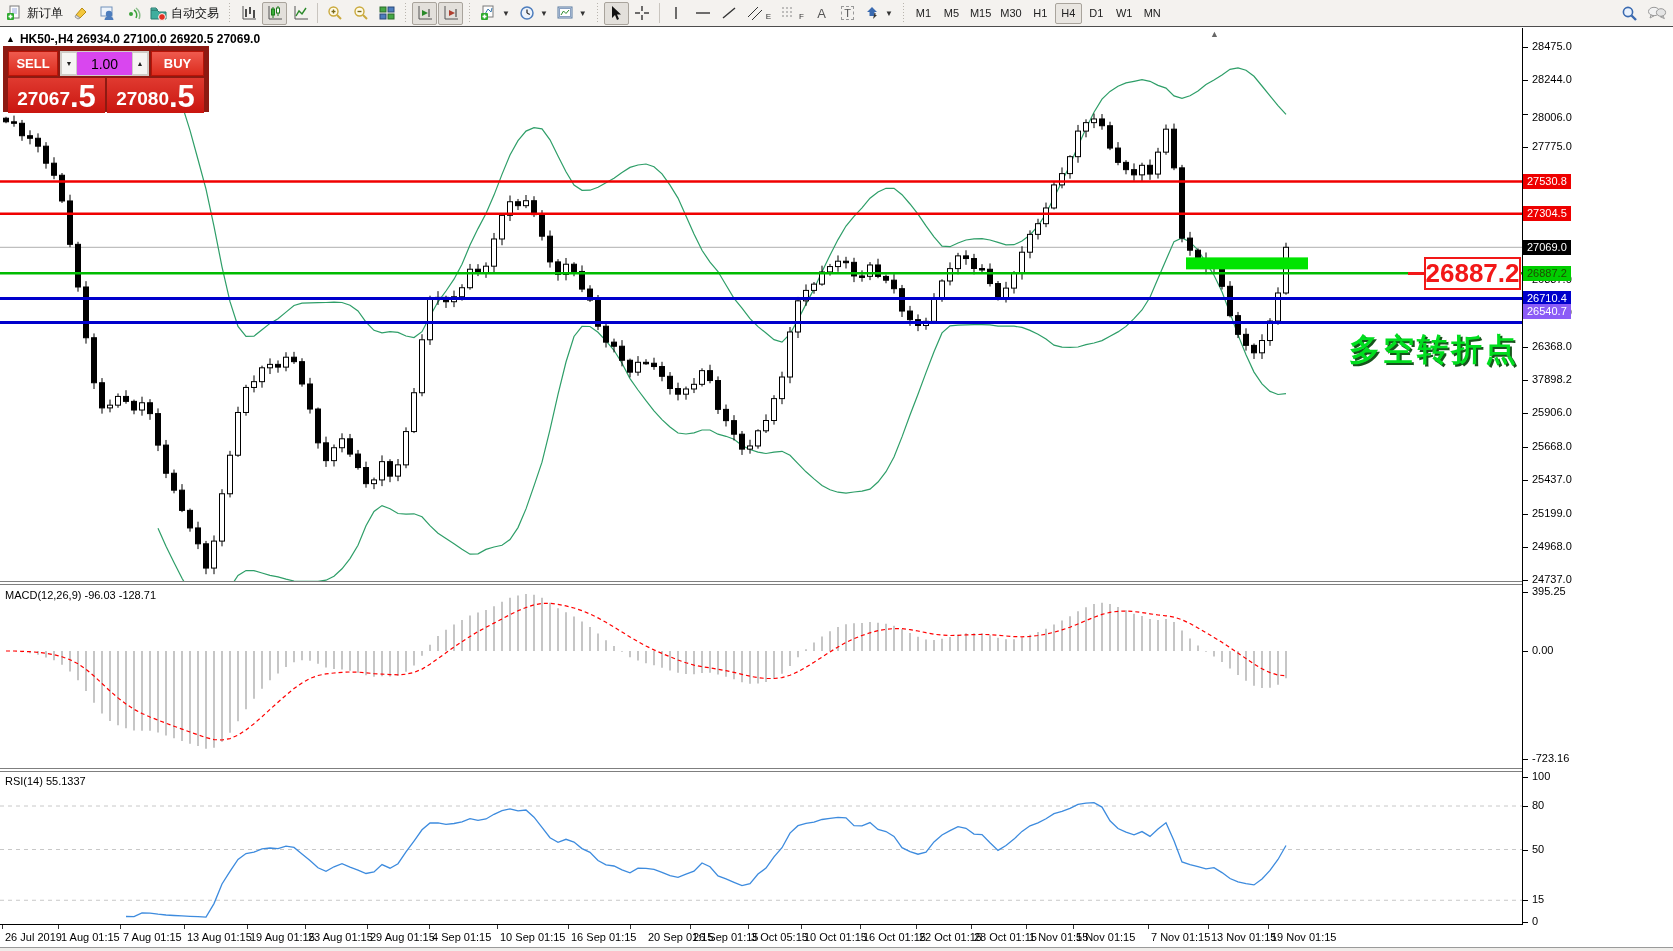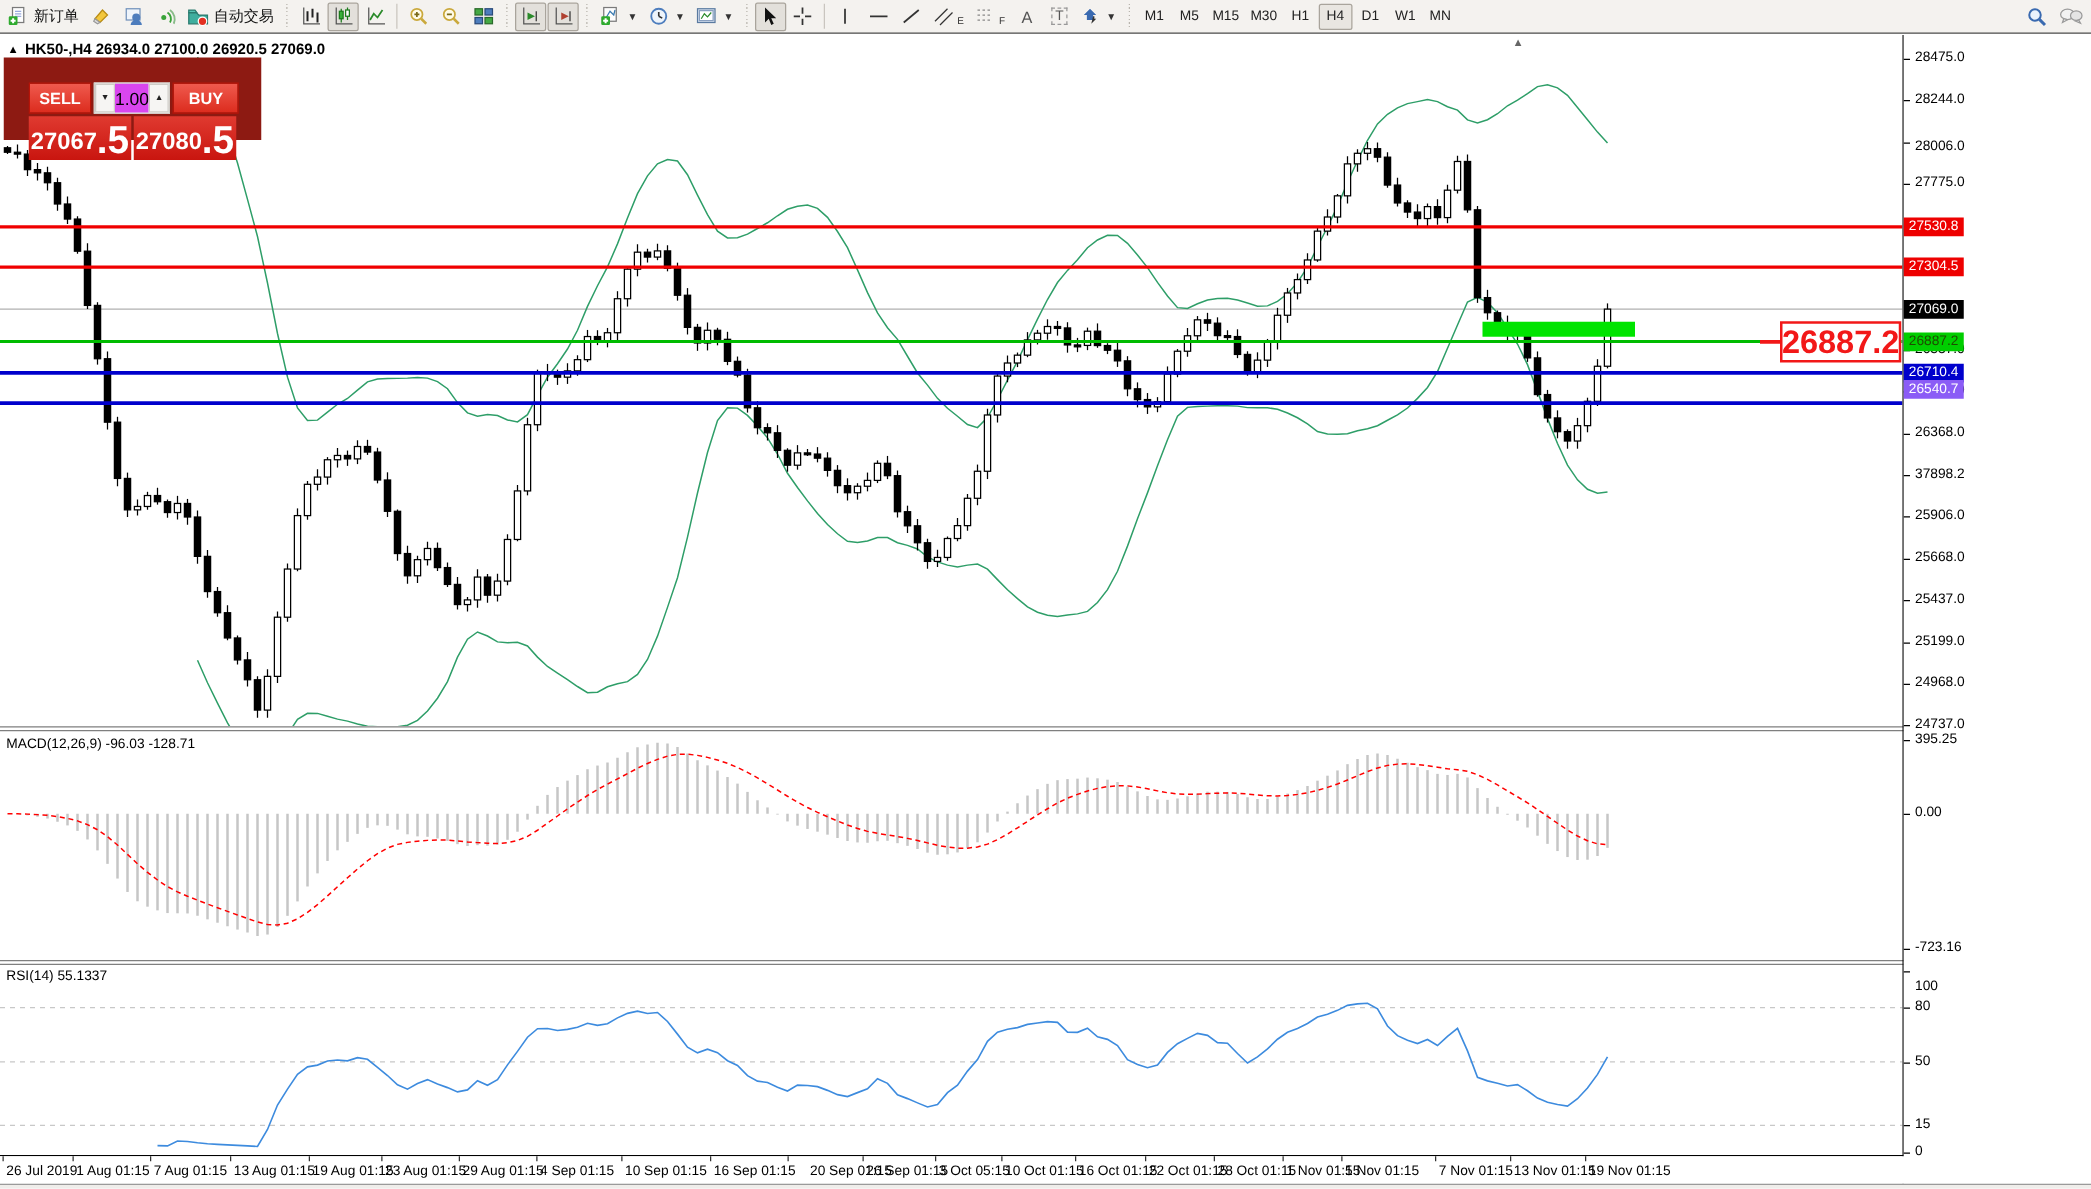--- a/index.html
+++ b/index.html
@@ -36,21 +36,21 @@
   
   #date-axis{position:absolute;left:0;top:897px;width:1673px;height:22px;background:#fff;font-size:11px;color:#000;}
   .date-label{position:absolute;top:6px;white-space:nowrap;}
   .date-tick{position:absolute;top:0;width:1px;height:4px;background:#333;}
   #bottom-strip{position:absolute;left:0;top:919px;width:1673px;height:4px;background:#efedea;border-top:1px solid #9a9a9a;}
   
   #chart-title{position:absolute;left:6px;top:4px;font-size:12px;font-weight:bold;color:#000;display:flex;align-items:center;gap:5px;}
   #chart-title .tri{font-size:9px;font-weight:normal;}
   #scroll-marker{position:absolute;left:1210px;top:1px;font-size:9px;color:#666;}
   
-  #trade-panel{position:absolute;left:3px;top:18px;width:206px;height:66px;background:#8d1a12;padding:20px;}
+  #trade-panel{position:absolute;left:3px;top:18px;width:206px;height:66px;background:#8d1a12;padding:5px;}
   #tp-row1{display:flex;height:25px;gap:2px;}
   .tp-btn{flex:0 0 50px;background:linear-gradient(#ef5a4e,#dc2c1e);border:1px solid #b71408;color:#fff;font-size:13px;font-weight:bold;display:flex;align-items:center;justify-content:center;}
   #tp-spin{flex:1;display:flex;background:#fff;border:1px solid #d0cdc8;}
   .spin-btn{width:16px;background:#f6f5f3;border:1px solid #cfccc7;color:#222;font-size:7px;display:flex;align-items:center;justify-content:center;}
   #tp-volume{flex:1;display:flex;align-items:center;justify-content:center;font-size:14px;color:#000;background:#d946ef;}
   #tp-row2{display:flex;height:35px;margin-top:2px;gap:2px;}
   .tp-price{flex:1;background:linear-gradient(#e03a30,#c9150f);color:#fff;display:flex;align-items:flex-end;justify-content:center;padding-bottom:1px;}
   .tp-main{font-size:19px;font-weight:bold;line-height:26px;}
   .tp-frac{font-size:31px;font-weight:bold;line-height:31px;}
   
@@ -828,21 +828,21 @@
         <div class="badge" style="top: 237.698px; background: rgb(0, 206, 0); color: rgb(29, 77, 0);">26887.2</div>
         <div class="badge" style="top: 262.885px; background: rgb(0, 0, 204); color: rgb(255, 255, 255);">26710.4</div>
         <div class="badge" style="top: 276px; background: #8b5cf6; color: rgb(255, 255, 255);">26540.7</div>
         <div class="tick-mark" style="top: 563.811px;"></div>
         <div class="tick-label" style="top: 556.811px;">395.25</div>
         <div class="tick-mark" style="top: 623px;"></div>
         <div class="tick-label" style="top: 616px;">0.00</div>
         <div class="tick-mark" style="top: 731.293px;"></div>
         <div class="tick-label" style="top: 724.293px;">-723.16</div>
         <div class="tick-mark" style="top: 749px;"></div>
-        <div class="tick-label" style="top: 742px; margin-top: 13px;">100</div>
+        <div class="tick-label" style="top: 742px;">100</div>
         <div class="tick-mark" style="top: 778px;"></div>
         <div class="tick-label" style="top: 771px;">80</div>
         <div class="tick-mark" style="top: 821.5px;"></div>
         <div class="tick-label" style="top: 814.5px;">50</div>
         <div class="tick-mark" style="top: 872.25px;"></div>
         <div class="tick-label" style="top: 865.25px;">15</div>
         <div class="tick-mark" style="top: 894px;"></div>
         <div class="tick-label" style="top: 887px;">0</div>
       </div>
     <div id="date-axis">
@@ -919,14 +919,15 @@
           <span class="tp-frac">.5</span>
         </div>
       </div>
     </div>
 
     <div class="ind-label" id="macd-label">MACD(12,26,9) -96.03 -128.71</div>
     <div class="ind-label" id="rsi-label">RSI(14) 55.1337</div>
 
     <div id="level-dash"></div>
     <div id="level-callout">26887.2</div>
+    <div id="cn-note">多空转折点</div>
   </div>
 </div>
 
 </body></html>

